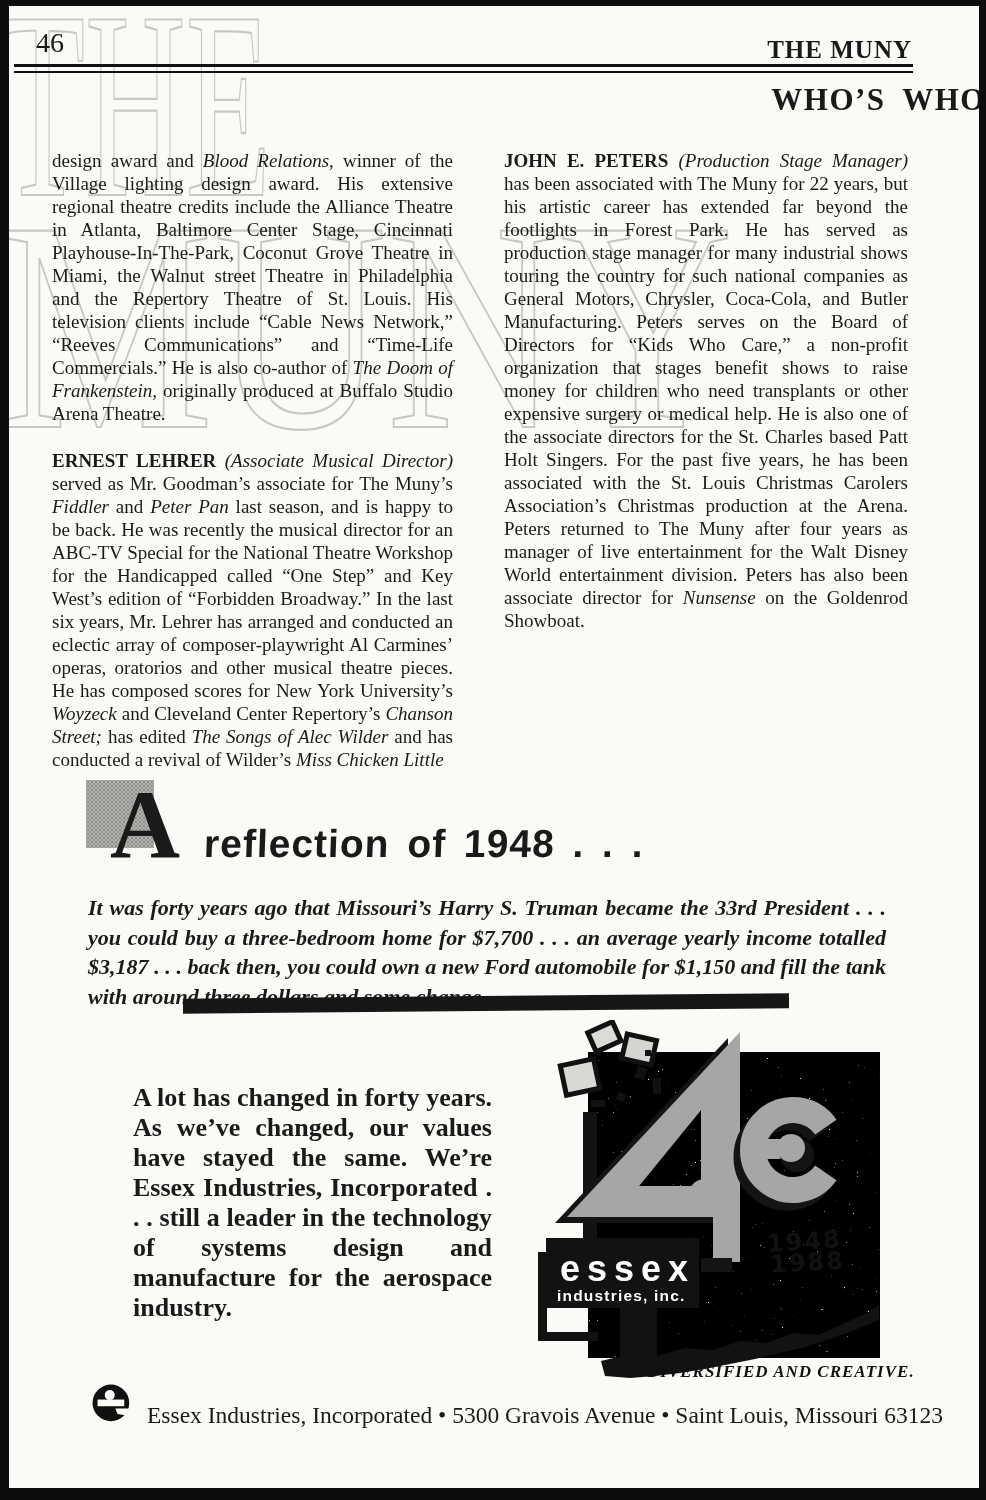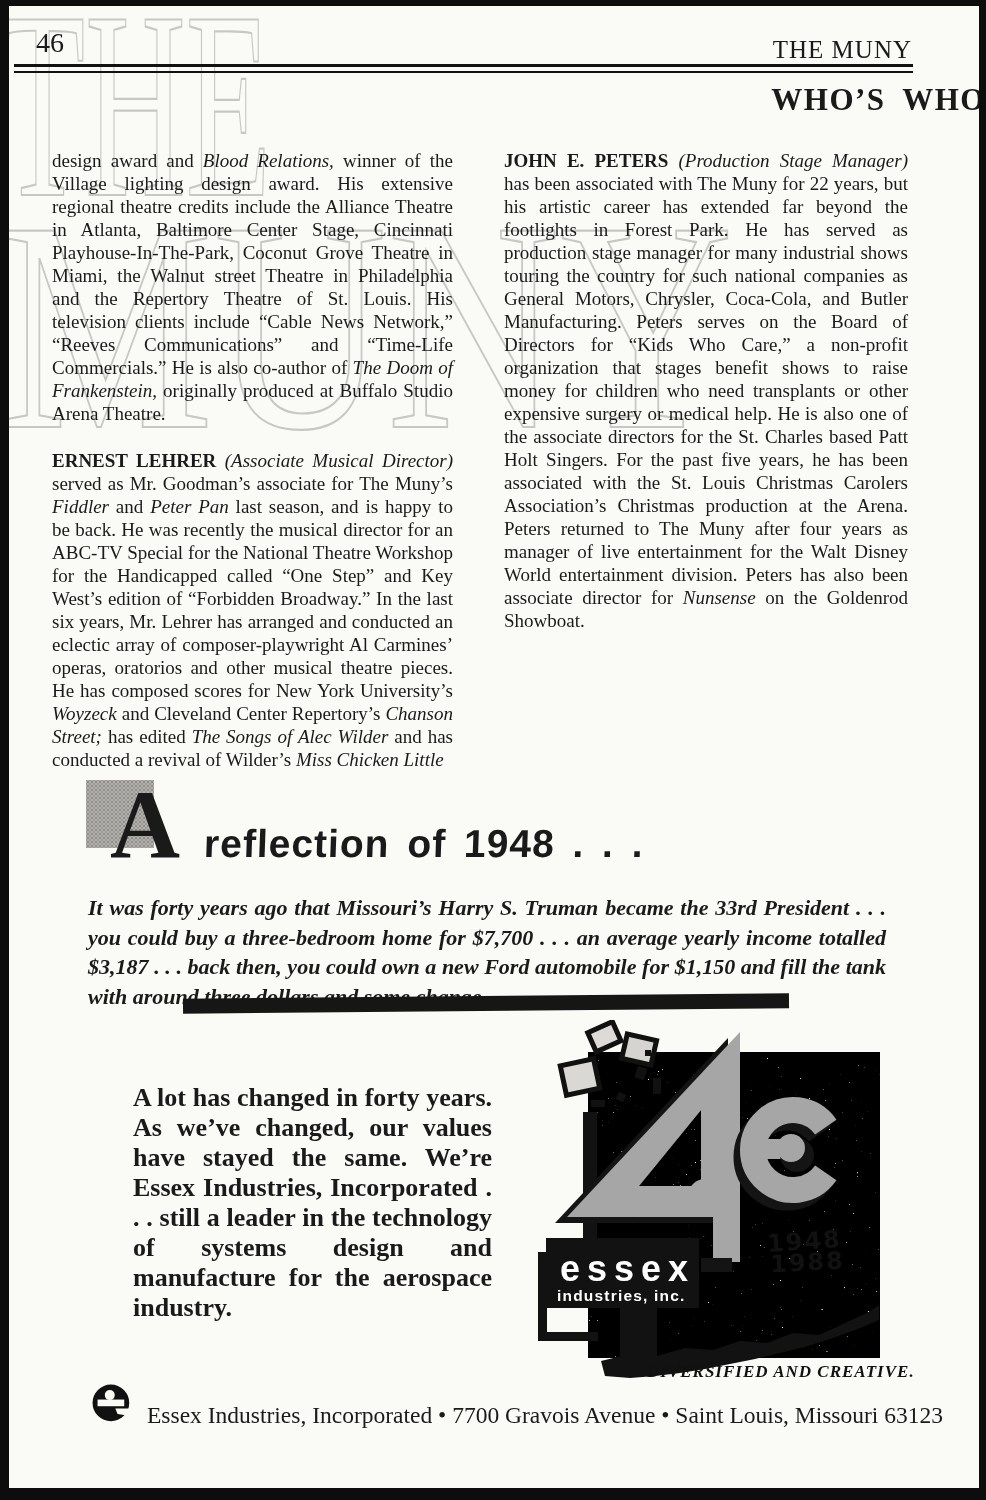--- a/index.html
+++ b/index.html
@@ -6,21 +6,21 @@
   body{
     width:986px;height:1500px;position:relative;overflow:hidden;
     background:#fafaf6;color:#1a1a1a;
     font-family:"Liberation Serif",serif;
   }
   .abs{position:absolute}
   
   .frame{position:absolute;background:#0d0d0d;z-index:40}
   
   .page-num{left:36px;top:27px;font-size:28px;z-index:3}
-  .masthead{right:74px;top:36px;font-size:25px;font-weight:normal;letter-spacing:1px;z-index:3}
+  .masthead{right:74px;top:36px;font-size:25px;font-weight:bold;letter-spacing:1px;z-index:3}
   .rule{left:14px;width:899px;background:#111;z-index:3}
   .section-title{left:0;right:0;top:82px;text-align:right;font-size:31px;font-weight:bold;letter-spacing:1.5px;word-spacing:8px;z-index:3}
   
   .wm{color:transparent;-webkit-text-stroke:2.2px #c7c7c4;line-height:.78;white-space:nowrap;z-index:1;font-weight:normal}
   #wm-the{left:196px;top:556px;font-size:268px;transform:scaleX(.52);transform-origin:left top}
   #wm-muny{left:140px;top:778px;font-size:300px;transform:scaleX(.80);transform-origin:left top}
   
   .col{top:141px;text-align:justify;font-size:19px;line-height:23px;z-index:2;hyphens:auto}
   .col p{margin:8px}
   .col p + p.gap-l{margin-top:24px}
@@ -132,13 +132,13 @@
 
   <text x="112" y="357" font-family="'Liberation Serif',serif" font-style="italic" font-weight="bold" font-size="17" letter-spacing="1" fill="#111">DIVERSIFIED AND CREATIVE.</text>
 </svg>
 
 <svg class="abs footer-e" width="40" height="40" viewBox="0 0 36 36">
   <circle cx="17" cy="17" r="16.5" fill="#111"></circle>
   <circle cx="16" cy="10" r="4.5" fill="#fafaf6"></circle>
   <rect x="5" y="14" width="24" height="6" fill="#fafaf6"></rect>
   <path d="M21 22 L36 22 L36 29 L23 27 Z" fill="#fafaf6"></path>
 </svg>
-<div class="abs footer-line">Essex Industries, Incorporated • 7700 Gravois Avenue • Saint Louis, Missouri 63123</div>
+<div class="abs footer-line">Essex Industries, Incorporated • 5300 Gravois Avenue • Saint Louis, Missouri 63123</div>
 
 </body></html>

